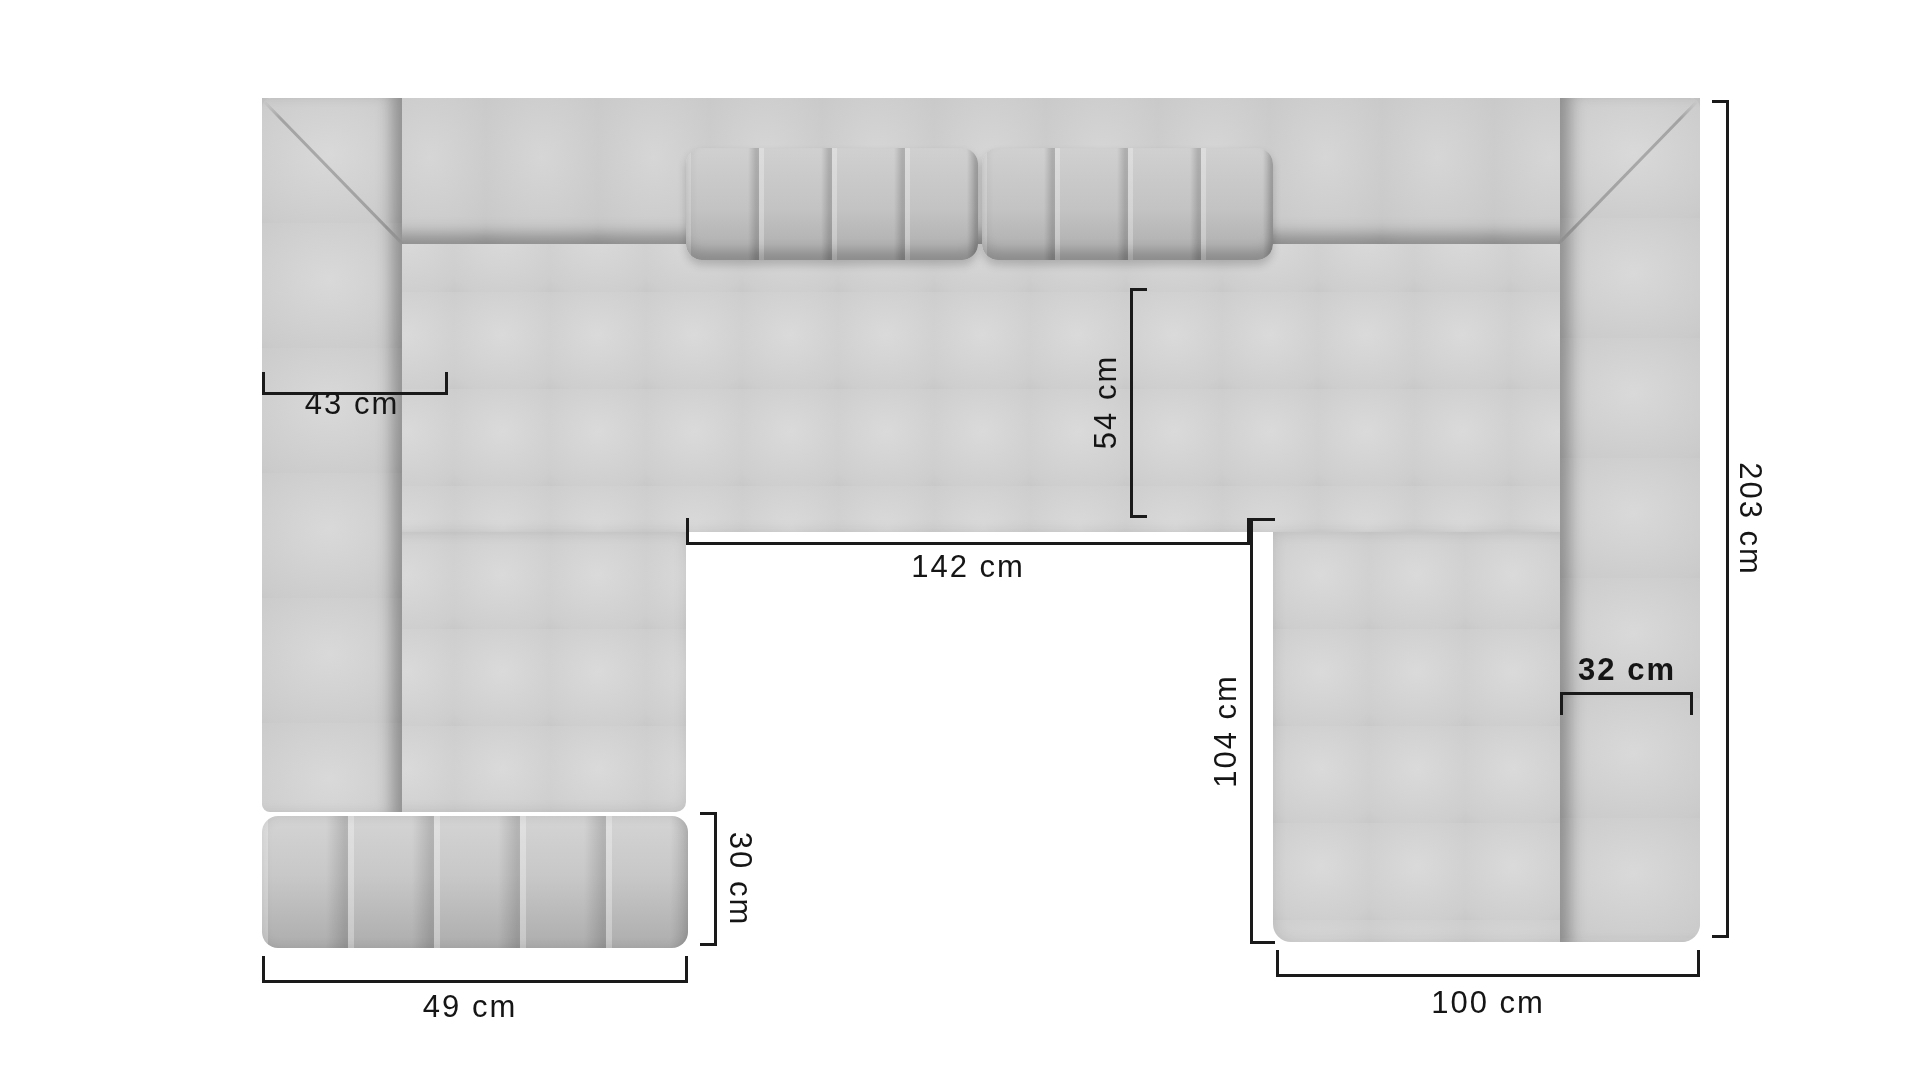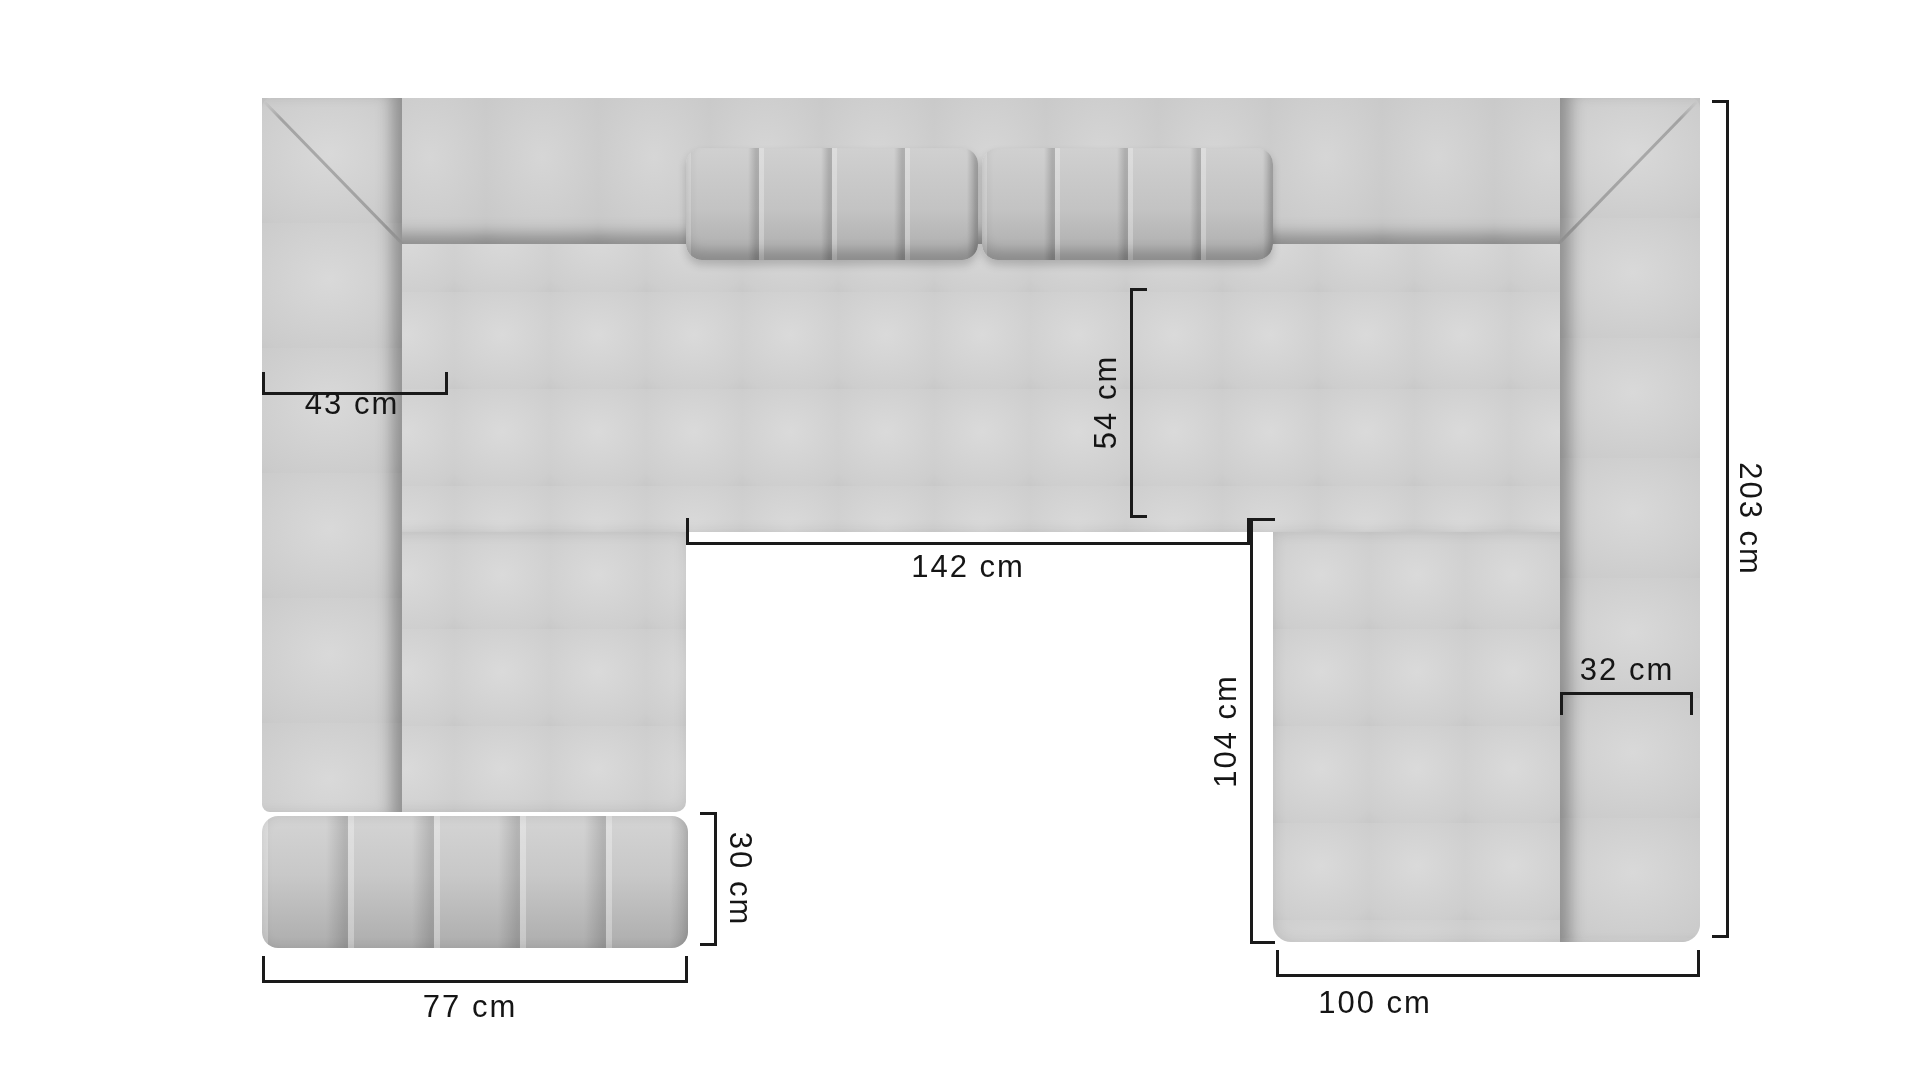--- a/index.html
+++ b/index.html
@@ -135,19 +135,19 @@
   <div class="dim dim-h ticks-down" style="left:1560px;top:692px;width:133px;height:20px;"></div>
   <div class="dim dim-v ticks-left" style="left:1712px;top:100px;width:14px;height:838px;"></div>
   <div class="dim dim-v ticks-left" style="left:700px;top:812px;width:14px;height:134px;"></div>
   <div class="dim dim-h ticks-up" style="left:262px;top:956px;width:426px;height:24px;"></div>
   <div class="dim dim-h ticks-up" style="left:1276px;top:950px;width:424px;height:24px;"></div>
 
   <div class="dim-label" style="left:352px;top:368px;margin-top:36px;">43 cm</div>
   <div class="dim-label rot-ccw" style="left:1106px;top:402px;">54 cm</div>
   <div class="dim-label" style="left:968px;top:567px;text-align:right;">142 cm</div>
   <div class="dim-label rot-ccw" style="left:1226px;top:731px;">104 cm</div>
-  <div class="dim-label" style="left:1627px;top:670px;">32 cm</div>
+  <div class="dim-label" style="left:1627px;top:670px;font-weight:bold;">32 cm</div>
   <div class="dim-label rot-cw" style="left:1750px;top:519px;">203 cm</div>
   <div class="dim-label rot-cw" style="left:740px;top:879px;">30 cm</div>
-  <div class="dim-label" style="left:470px;top:1007px;">77 cm</div>
-  <div class="dim-label" style="left:1375px;top:1003px;">100 cm</div>
+  <div class="dim-label" style="left:470px;top:1007px;">49 cm</div>
+  <div class="dim-label" style="left:1488px;top:1003px;">100 cm</div>
 
 </div>
 
 </body></html>

